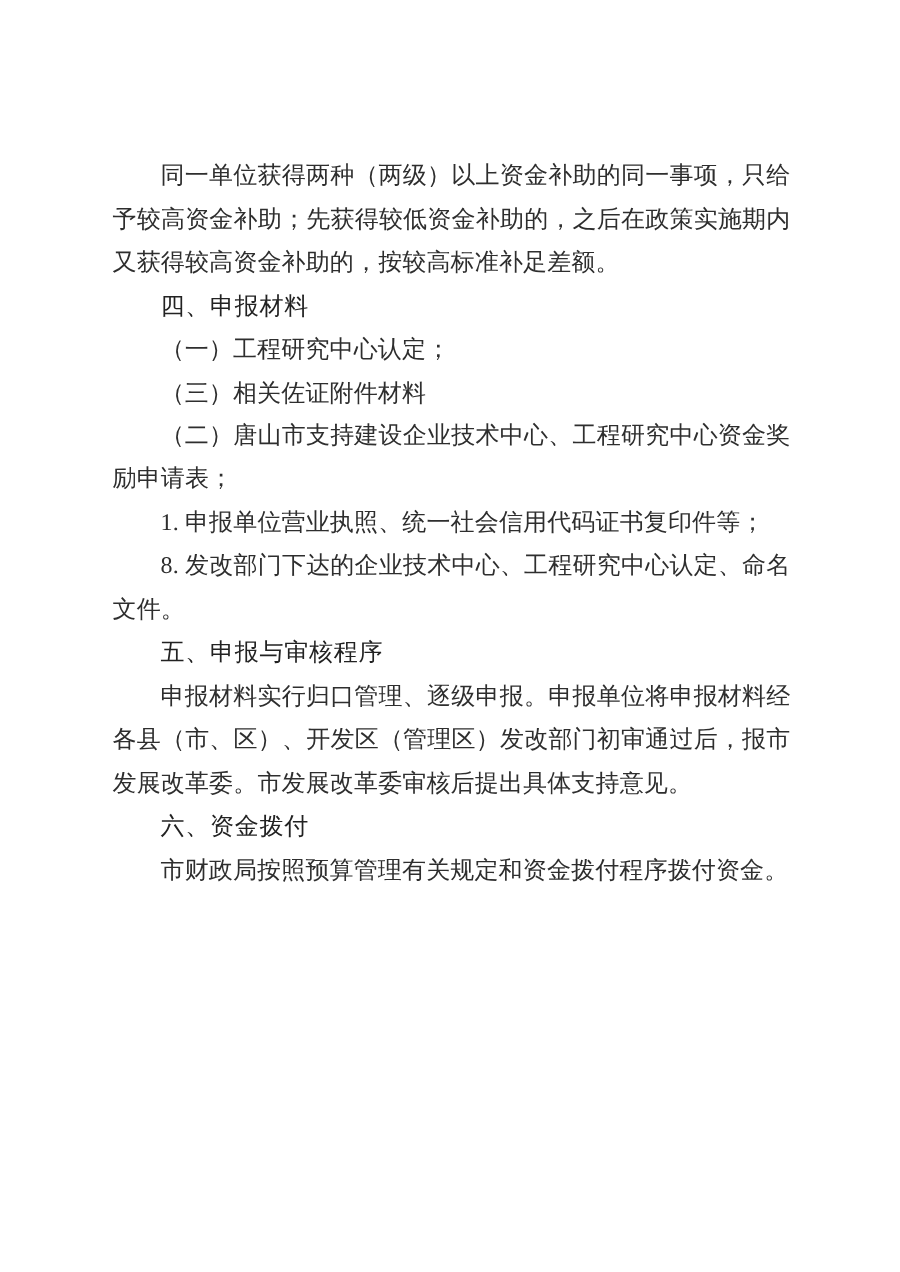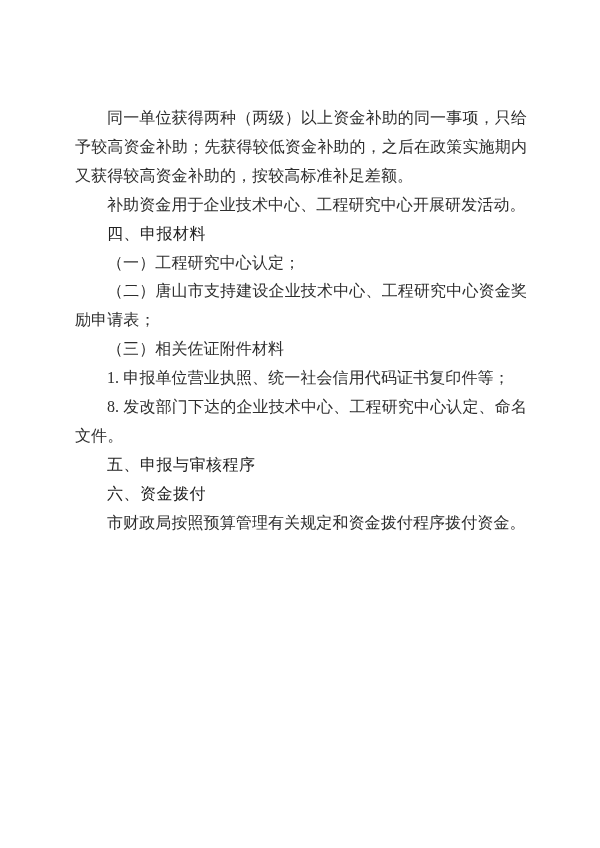--- a/index.html
+++ b/index.html
@@ -49,25 +49,25 @@
     letter-spacing: 1.5px;
     font-family: "Liberation Serif", "DejaVu Serif", serif;
   }
 </style>
 </head>
 <body>
 
 <div class="page">
   <div class="content">
     <p class="para">同一单位获得两种（两级）以上资金补助的同一事项，只给予较高资金补助；先获得较低资金补助的，之后在政策实施期内又获得较高资金补助的，按较高标准补足差额。</p>
-    <p class="para">补助资金用于企业技术中心、工程研究中心开展研发活动。</p>
     <p class="heading">四、申报材料</p>
     <p class="para">（一）工程研究中心认定；</p>
+    <p class="para">（三）相关佐证附件材料</p>
     <p class="para">（二）唐山市支持建设企业技术中心、工程研究中心资金奖励申请表；</p>
-    <p class="para">（三）相关佐证附件材料</p>
     <p class="para">1. 申报单位营业执照、统一社会信用代码证书复印件等；</p>
     <p class="para">8. 发改部门下达的企业技术中心、工程研究中心认定、命名文件。</p>
     <p class="heading">五、申报与审核程序</p>
+    <p class="para">申报材料实行归口管理、逐级申报。申报单位将申报材料经各县（市、区）、开发区（管理区）发改部门初审通过后，报市发展改革委。市发展改革委审核后提出具体支持意见。</p>
     <p class="heading">六、资金拨付</p>
     <p class="para">市财政局按照预算管理有关规定和资金拨付程序拨付资金。</p>
   </div>
   <div class="page-number">- 15 -</div>
 </div>
 
 </body></html>

